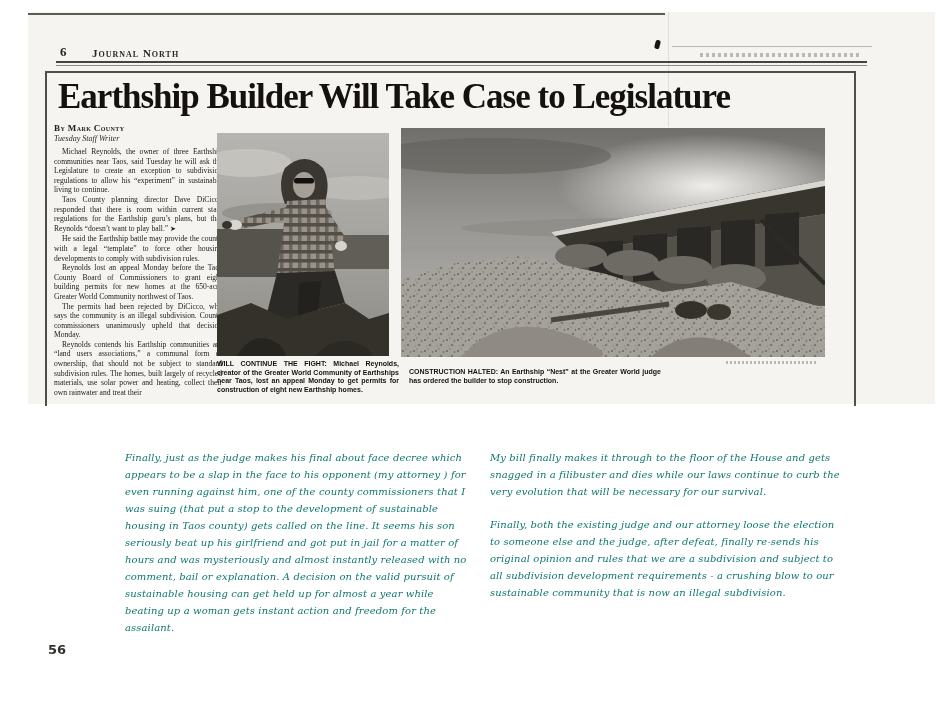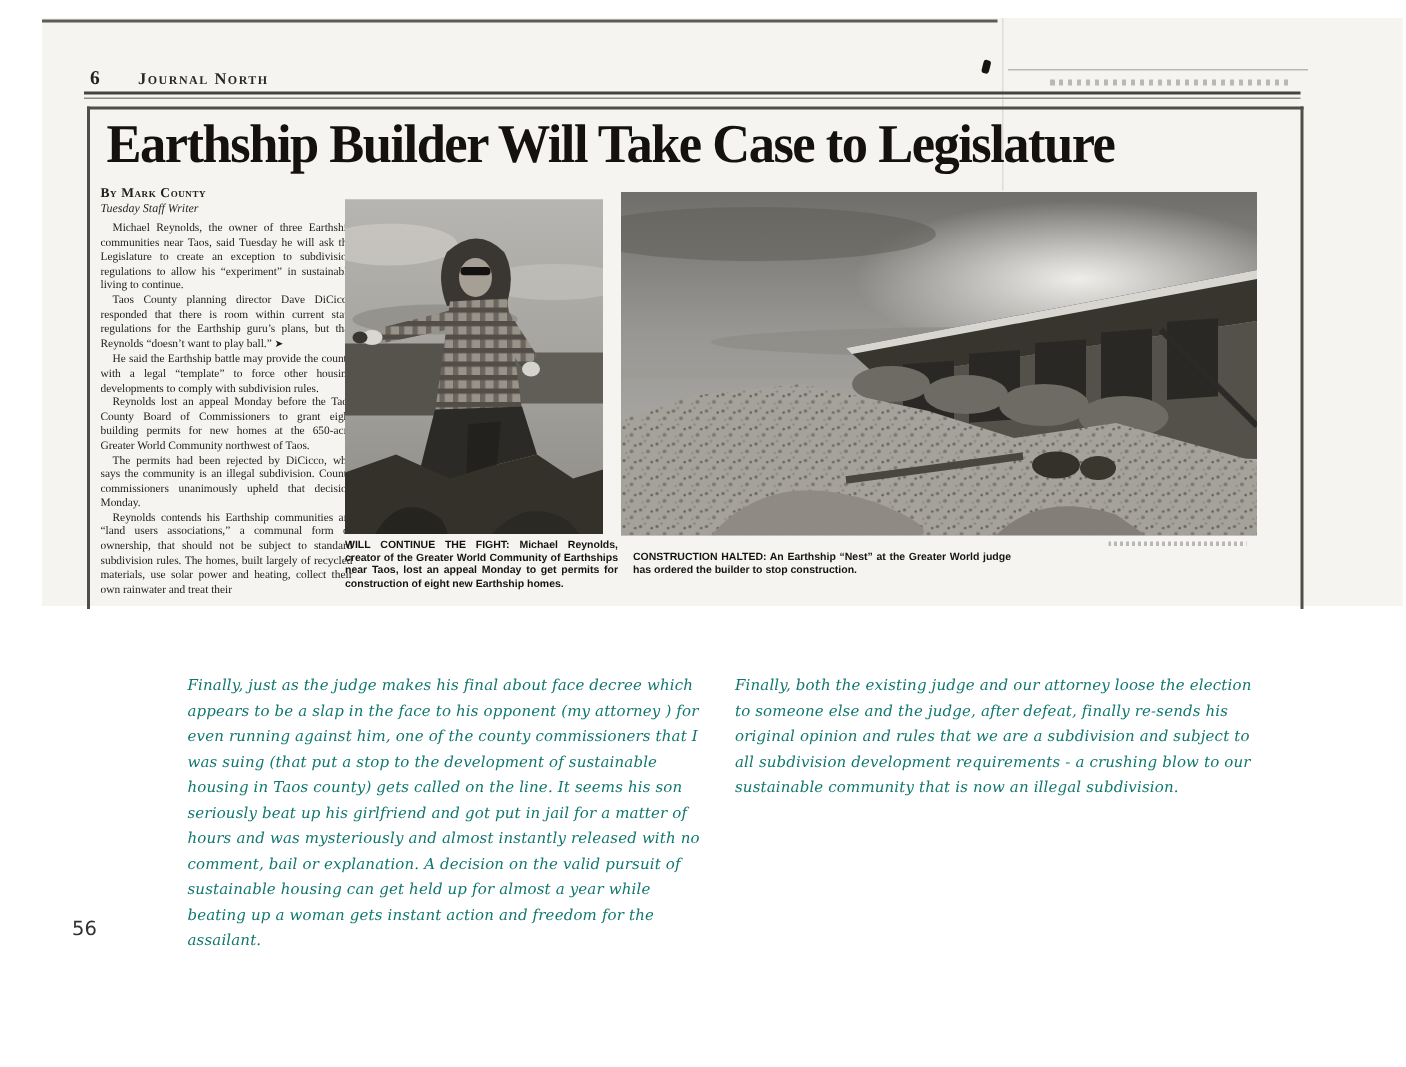--- a/index.html
+++ b/index.html
@@ -10,21 +10,21 @@
   .scan-line-top{position:absolute;left:0;top:1px;width:637px;height:2px;background:#5d5b57;}
   .scan-line-top2{position:absolute;left:644px;top:34px;width:200px;height:1px;background:#b9b7b2;}
   .crease{position:absolute;left:640px;top:0;width:1px;height:115px;background:rgba(60,58,54,.12);}
   .scan-mark{position:absolute;left:627px;top:28px;width:5px;height:9px;background:#17150f;border-radius:2px;transform:rotate(14deg);}
   .mast-no{position:absolute;left:32px;top:32px;font-size:13px;font-weight:bold;color:#26231f;}
   .mast-name{position:absolute;left:64px;top:35px;font-size:11px;font-variant:small-caps;letter-spacing:1px;color:#2c2925;font-weight:600;text-align:center;}
   .dateline-smudge{position:absolute;left:672px;top:41px;width:162px;height:4px;opacity:.55;
     background:repeating-linear-gradient(90deg,#8a8883 0 3px,transparent 3px 6px);}
   .rule-a{position:absolute;left:28px;top:49px;width:811px;height:2px;background:#454340;}
   .rule-b{position:absolute;left:28px;top:53px;width:811px;height:1px;background:#8f8c87;}
-  .article-box{position:absolute;left:30px;top:59px;width:807px;height:333px;
+  .article-box{position:absolute;left:17px;top:59px;width:807px;height:333px;
     border:2px solid #514e49;border-bottom:none;}
   .headline{position:absolute;left:11px;top:3px;width:780px;font-size:35px;font-weight:bold;
     letter-spacing:-1px;color:#14110e;white-space:nowrap;transform:scaleY(1.04);transform-origin:left top;}
   .byline{position:absolute;left:7px;top:50px;font-size:9px;font-weight:bold;font-variant:small-caps;
     letter-spacing:.4px;color:#232019;}
   .byline-title{position:absolute;left:7px;top:61px;font-size:8px;font-style:italic;color:#2b2822;}
   .bodycol{position:absolute;left:7px;top:74px;width:168px;height:254px;overflow:hidden;
     font-size:7.6px;line-height:9.6px;text-align:justify;color:#1e1b16;}
   .bodycol p{margin:0;text-indent:8px;}
   .arrow-glyph{font-size:7px;}
@@ -34,25 +34,25 @@
   .credit-smudge{position:absolute;left:679px;top:288px;width:92px;height:3px;opacity:.5;
     background:repeating-linear-gradient(90deg,#7e7c77 0 2px,transparent 2px 4px);}
   .caption{position:absolute;font-family:"Liberation Sans",sans-serif;font-weight:bold;
     font-size:7px;line-height:8.6px;color:#16130f;text-align:justify;}
   .caption1{left:170px;top:287px;width:182px;}
   .caption2{left:362px;top:295px;width:252px;}
   
   .hand{position:absolute;font-family:"DejaVu Serif",serif;font-style:italic;
     font-size:10px;line-height:17px;color:#0f766e;letter-spacing:.1px;}
   .hand p{margin:0;}
-  .hand p + p{text-decoration:underline;}
+  .hand p + p{margin-top:16px;}
   .hand-left{left:125px;top:449px;width:345px;}
   .hand-right{left:490px;top:449px;width:357px;}
-  .pagenum{position:absolute;left:48px;top:612px;font-family:"DejaVu Sans",sans-serif;
-    font-size:13px;color:#33312d;}
+  .pagenum{position:absolute;left:48px;top:642px;font-family:"DejaVu Sans",sans-serif;
+    font-size:13px;color:#33312d;font-weight:bold;}
 </style>
 </head>
 <body>
 
 <div class="page">
 
   <div class="clip">
     <div class="scan-line-top"></div>
     <div class="scan-line-top2"></div>
     <div class="crease"></div>
@@ -173,17 +173,18 @@
       <div class="caption caption1"><span>WILL CONTINUE THE FIGHT:</span><span> Michael Reynolds, creator of the Greater World Community of Earthships near Taos, lost an appeal Monday to get permits for construction of eight new Earthship homes.</span></div>
 
       <div class="caption caption2"><span>CONSTRUCTION HALTED:</span><span> An Earthship “Nest” at the Greater World judge has ordered the builder to stop construction.</span></div>
     </div>
   </div>
 
   <div class="hand hand-left">
     <p>Finally, just as the judge makes his final about face decree which appears to be a slap in the face to his opponent (my attorney ) for even running against him, one of the county commissioners that I was suing (that put a stop to the development of sustainable housing in Taos county) gets called on the line. It seems his son seriously beat up his girlfriend and got put in jail for a matter of hours and was mysteriously and almost instantly released with no comment, bail or explanation. A decision on the valid pursuit of sustainable housing can get held up for almost a year while beating up a woman gets instant action and freedom for the assailant.</p>
   </div>
   <div class="hand hand-right">
+    <p>My bill finally makes it through to the floor of the House and gets snagged in a filibuster and dies while our laws continue to curb the very evolution that will be necessary for our survival.</p>
     <p>Finally, both the existing judge and our attorney loose the election to someone else and the judge, after defeat, finally re-sends his original opinion and rules that we are a subdivision and subject to all subdivision development requirements - a crushing blow to our sustainable community that is now an illegal subdivision.</p>
   </div>
 
   <div class="pagenum">56</div>
 </div>
 
 </body></html>

